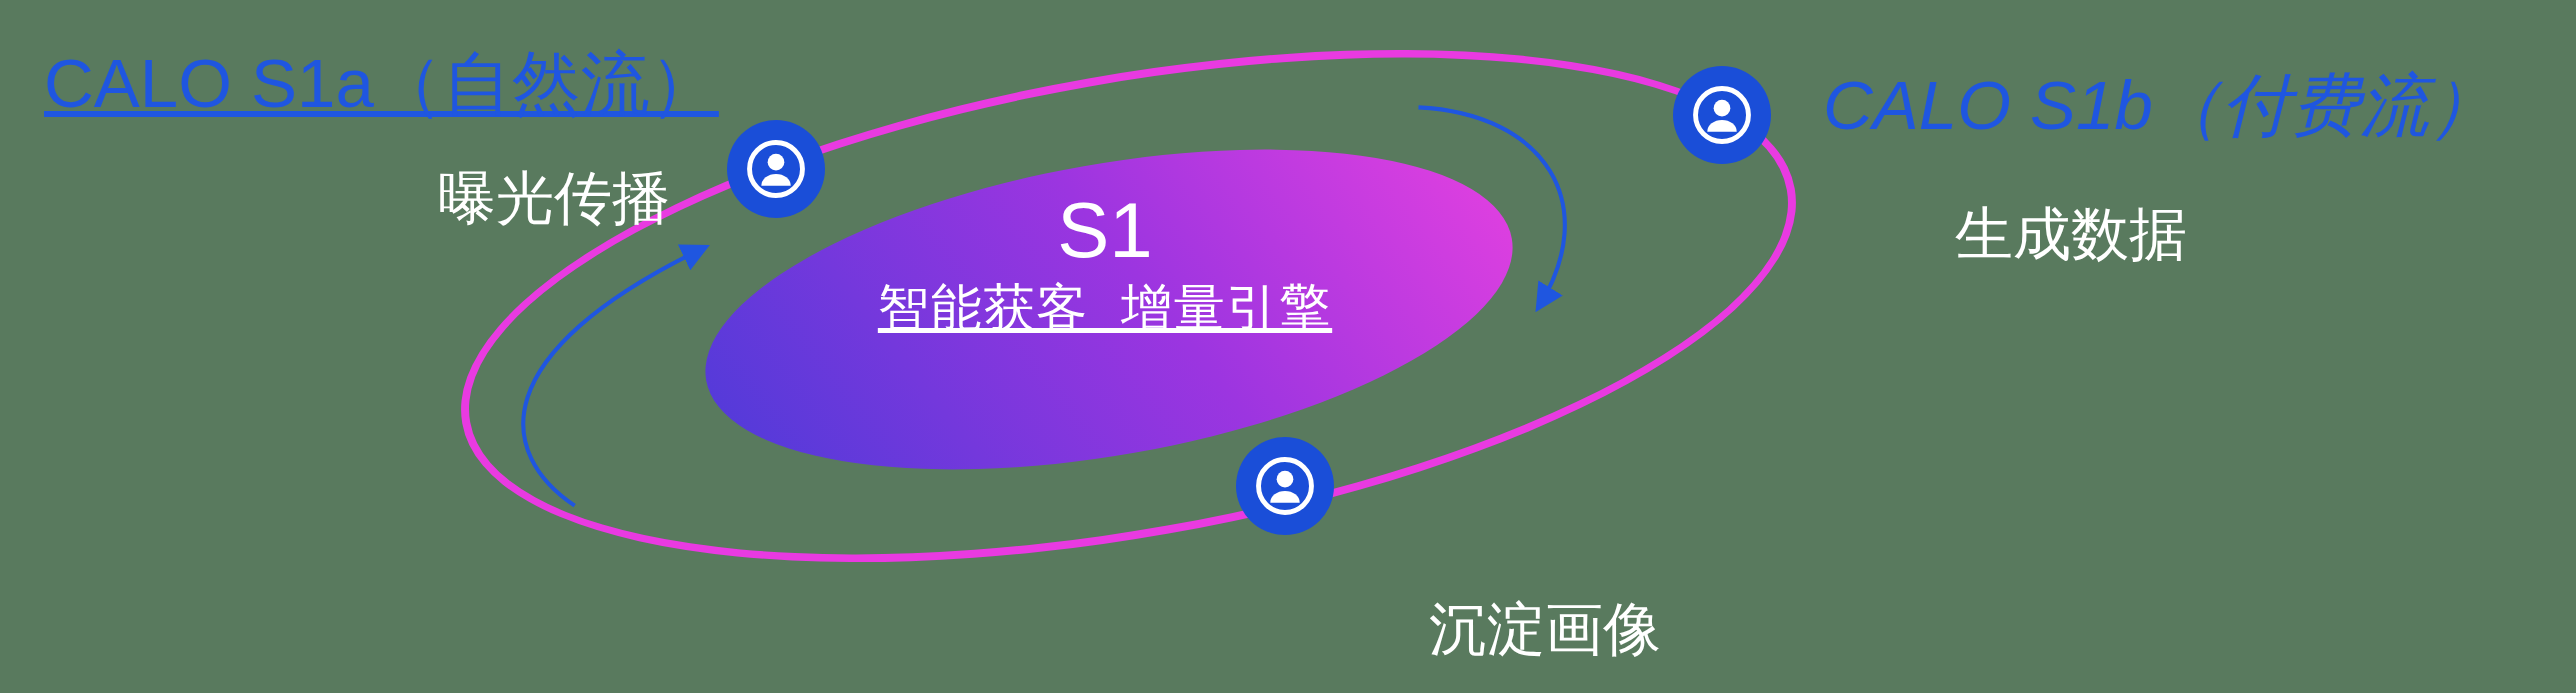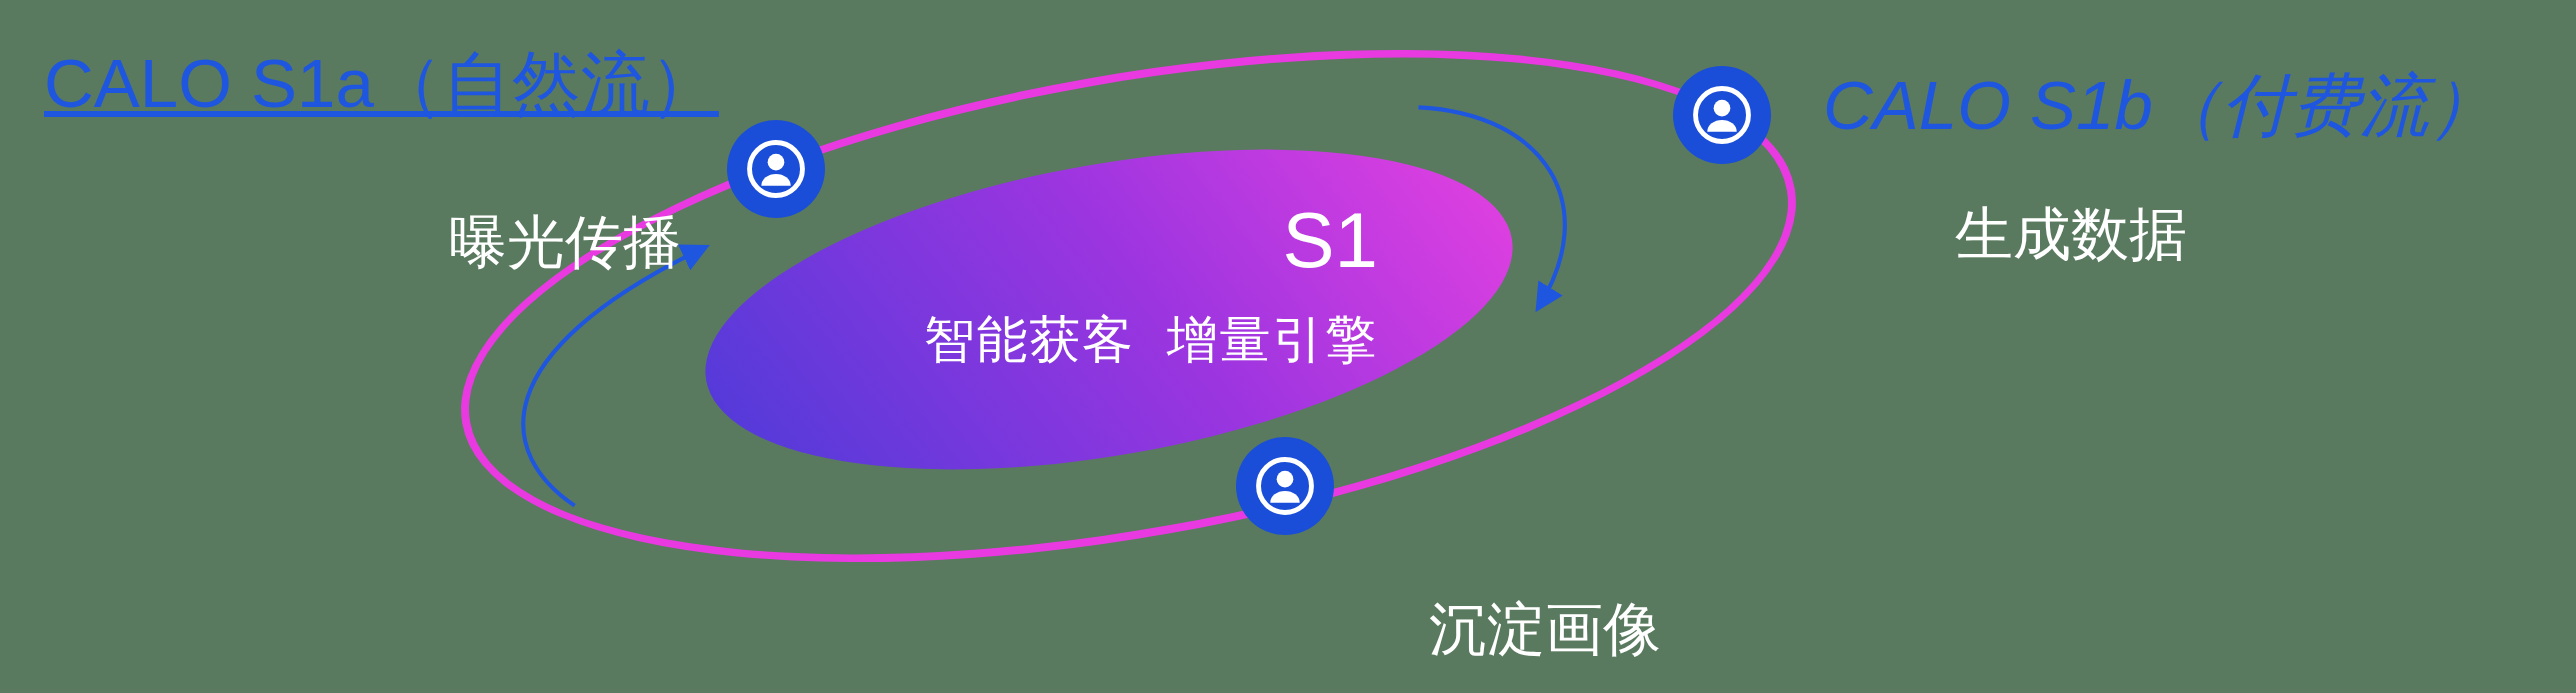--- a/index.html
+++ b/index.html
@@ -42,37 +42,38 @@
     background: linear-gradient(62deg,
       var(--center-gradient-start, #4b3bd8) 0%,
       var(--center-gradient-mid, #9c35e0) 55%,
       var(--center-gradient-end, #e841e0) 100%);
     transform: rotate(-10deg);
     z-index: 2;
   }
   .center-text {
     position: absolute;
     left: 832px;
-    top: 198px;
+    top: 188px;
     width: 546px;
-    text-align: right;
+    text-align: center;
     color: var(--text-white, #ffffff);
     z-index: 3;
   }
   .center-title {
     font-size: 78px;
     font-weight: 500;
     line-height: 1.1;
   }
   .center-subtitle {
     font-size: 51px;
     font-weight: 400;
-    margin-top: 22px;
+    margin-top: 0;
     white-space: pre;
     letter-spacing: 1.8px;
+    text-decoration: underline;
   }
 
   
   svg.arrows {
     position: absolute;
     left: 0; top: 0;
     width: 2576px;
     height: 694px;
     z-index: 2;
     pointer-events: none;
@@ -101,21 +102,21 @@
   }
   .sat-sub {
     position: absolute;
     color: var(--text-white, #ffffff);
     font-size: 58px;
     font-weight: 400;
     white-space: nowrap;
     z-index: 5;
   }
   .t-s1a { left: 44px;   top: 38px; text-decoration: underline; }
-  .s-s1a { left: 449px;  top: 160px; margin-top: 44px; }
+  .s-s1a { left: 438px;  top: 160px; }
   .t-s1b { left: 1823px; top: 60px; font-style: italic; }
   .s-s1b { left: 1955px; top: 196px; }
   .t-s1c { left: 1371px; top: 476px; }
   .s-s1c { left: 1429px; top: 591px; }
 </style>
 </head>
 <body>
 
 <div class="canvas">
 

